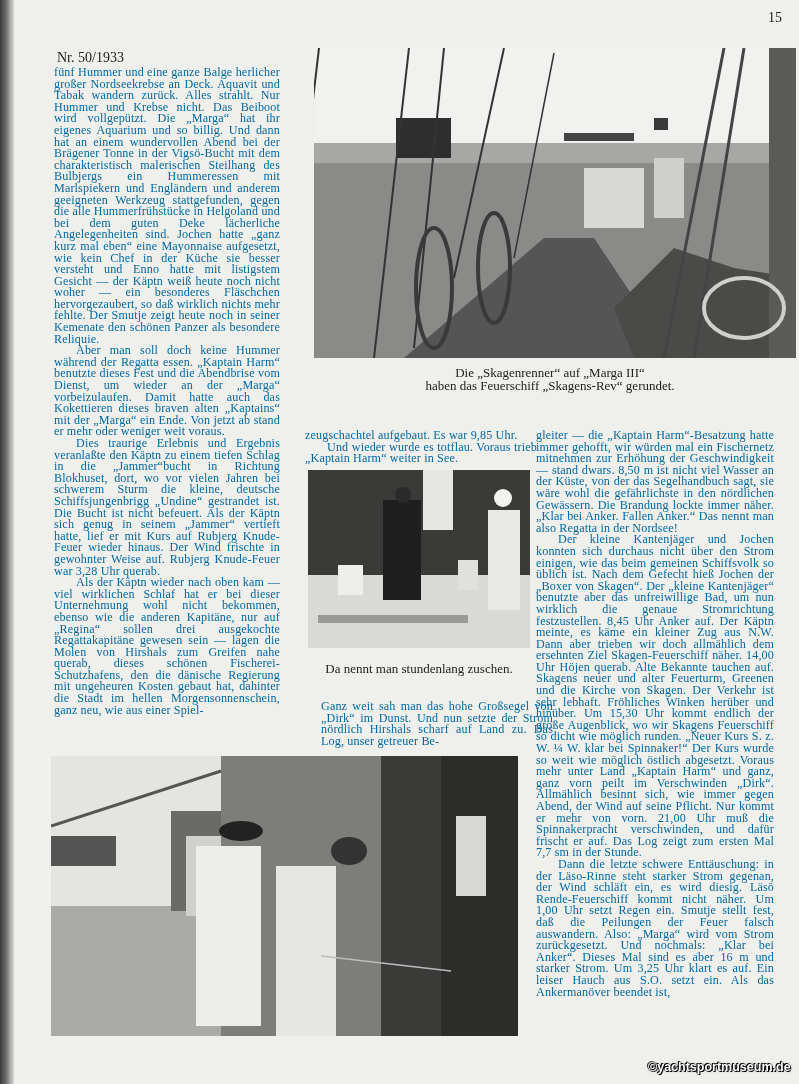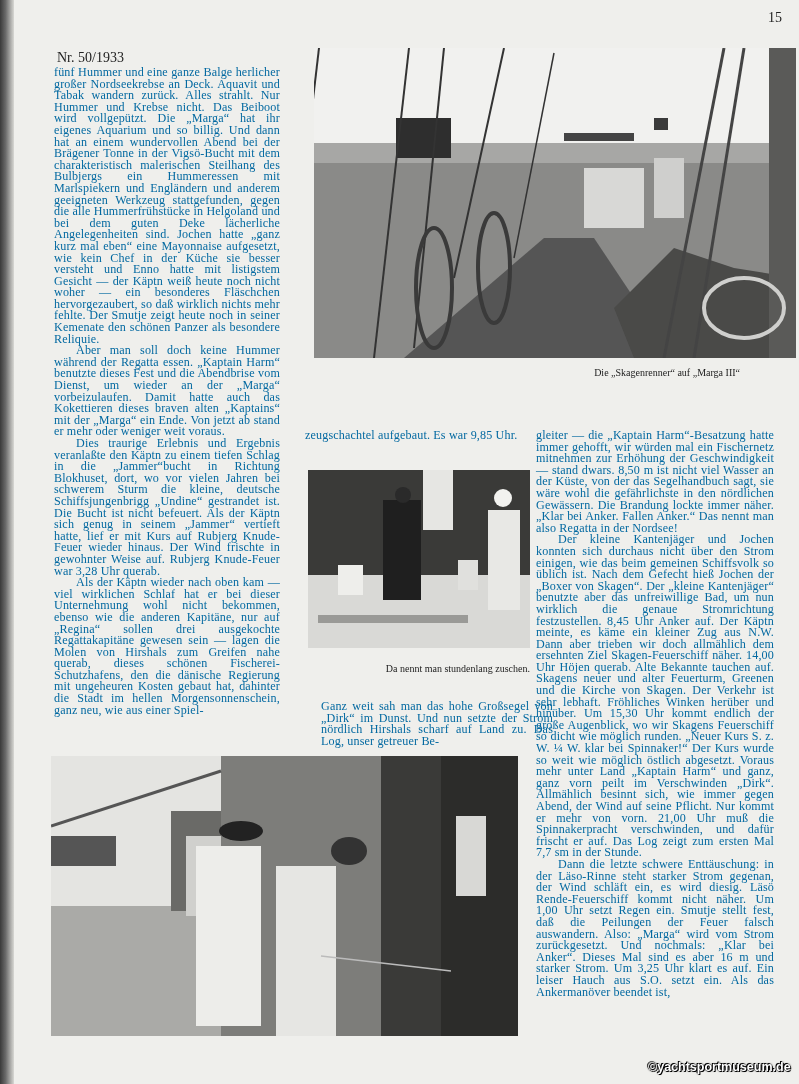--- a/index.html
+++ b/index.html
@@ -12,21 +12,21 @@
   .hdr.right{left:768px;}
   .col{position:absolute;font-family:"Liberation Serif",serif;font-size:12.1px;line-height:11.6px;
        text-align:justify;color:#0369a1;letter-spacing:0.15px;margin-top:19px;}
   .col p{margin:0;text-indent:0;}
   .col p.ind{text-indent:22px;}
   .col1{left:54px;top:48px;width:226px;}
   .col2{left:305px;top:411px;width:232px;}
   .col2b{left:321px;top:682px;width:232px;}
   .col3{left:536px;top:411px;width:238px;}
   .photo{position:absolute;background:#6d6d6d;overflow:hidden;}
-  .cap{position:absolute;font-family:"Liberation Serif",serif;font-size:10px;text-align:right;color:#222;line-height:13px;}
+  .cap{position:absolute;font-family:"Liberation Serif",serif;font-size:13px;text-align:center;color:#222;line-height:13px;}
   .wm{position:absolute;left:648px;top:1060px;font-family:"Liberation Sans",sans-serif;font-size:12.5px;
       color:#fff;font-weight:bold;text-shadow:0 0 2px #000,0 0 1px #000,1px 1px 0 #000,-1px -1px 0 #000;text-align:center;}
 </style>
 </head>
 <body>
 
 <div class="binding"></div>
 
 <div class="hdr left">Nr. 50/1933</div>
 <div class="hdr right">15</div>
@@ -58,24 +58,26 @@
     <line x1="240" y1="5" x2="200" y2="210" stroke="#333" stroke-width="1.5"></line>
     <line x1="410" y1="0" x2="350" y2="310" stroke="#444" stroke-width="3"></line>
     <line x1="430" y1="0" x2="380" y2="310" stroke="#444" stroke-width="3"></line>
     <ellipse cx="120" cy="240" rx="18" ry="60" fill="none" stroke="#3a3a3a" stroke-width="4"></ellipse>
     <ellipse cx="180" cy="220" rx="16" ry="55" fill="none" stroke="#3a3a3a" stroke-width="4"></ellipse>
     <ellipse cx="430" cy="260" rx="40" ry="30" fill="none" stroke="#cfcfcd" stroke-width="4"></ellipse>
   </svg>
 </div>
 <div class="cap" style="left:360px;top:366px;width:380px;">
   <div>Die „Skagenrenner“ auf „Marga III“</div>
+  <div>haben das Feuerschiff „Skagens-Rev“ gerundet.</div>
 </div>
 
 <div class="col col2">
   <p>zeugschachtel aufgebaut. Es war 9,85 Uhr.</p>
+  <p class="ind">Und wieder wurde es totflau. Voraus trieb „Kaptain Harm“ weiter in See.</p>
 </div>
 
 <div class="photo" style="left:308px;top:470px;width:222px;height:178px;">
   <svg width="222" height="178" viewBox="0 0 222 178">
     <rect x="0" y="0" width="222" height="178" fill="#3a3a38"></rect>
     <rect x="0" y="105" width="222" height="73" fill="#d9d9d6"></rect>
     <rect x="115" y="0" width="30" height="60" fill="#e6e6e3"></rect>
     <rect x="75" y="30" width="38" height="100" fill="#1f1f1f"></rect>
     <circle cx="95" cy="25" r="8" fill="#2a2a2a"></circle>
     <rect x="180" y="40" width="32" height="100" fill="#e8e8e5"></rect>

